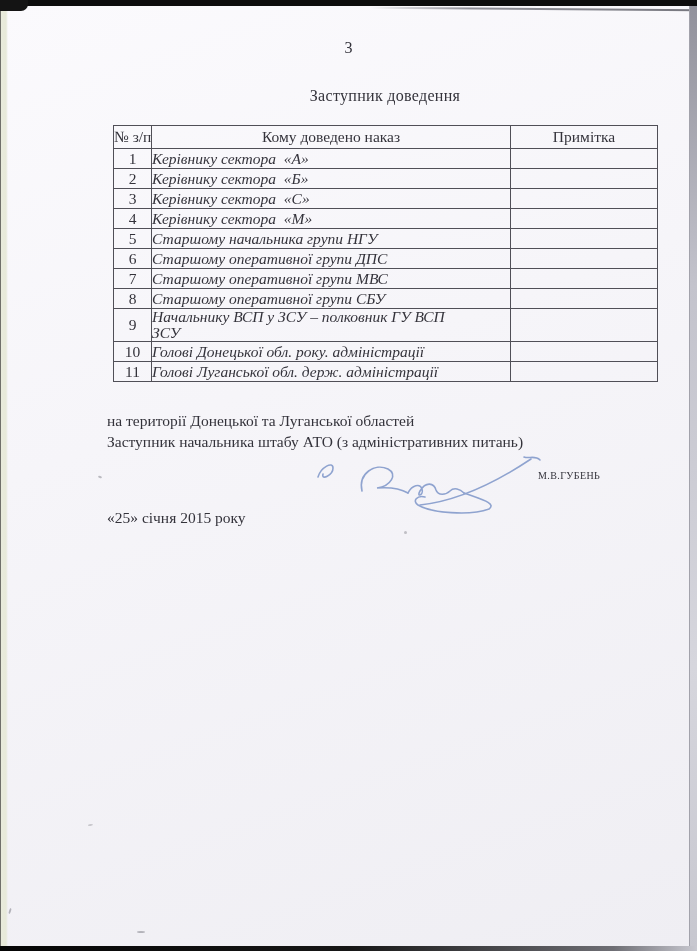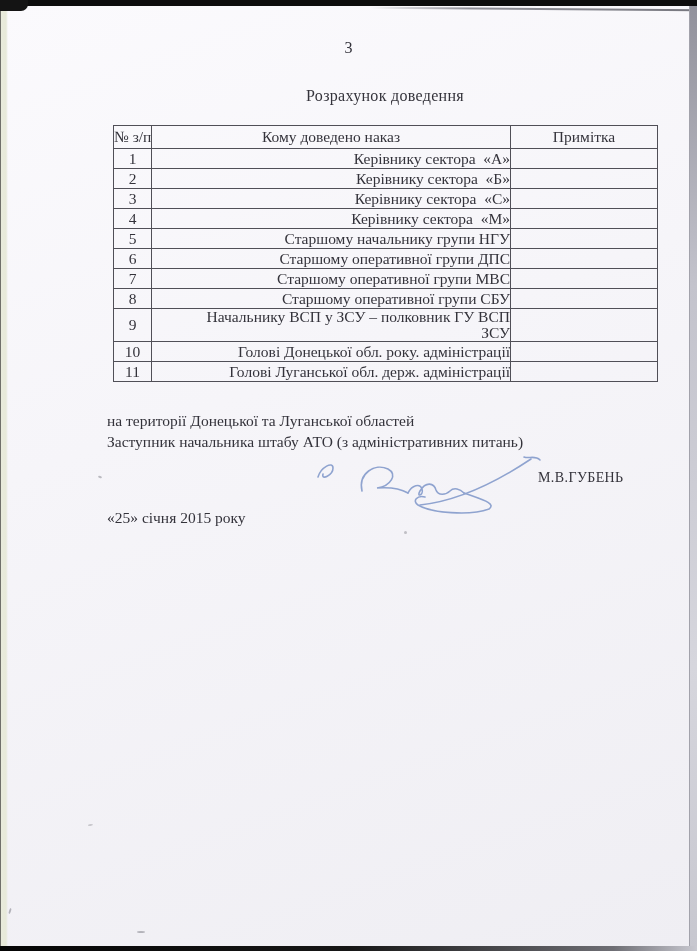--- a/index.html
+++ b/index.html
@@ -25,24 +25,24 @@
   .doc-title{position:absolute;top:87px;left:113px;width:544px;text-align:center;font-size:16px;letter-spacing:0.3px;}
   .doc-table{
     position:absolute;top:125px;left:113px;width:544px;
     border-collapse:collapse;table-layout:fixed;
     font-size:15.5px;line-height:16px;color:#34333b;padding-left:25px;
   }
   .doc-table th,.doc-table td{border:1.6px solid #504f57;padding:0;vertical-align:middle;}
   .doc-table th{font-weight:normal;text-align:center;height:22px;white-space:nowrap;overflow:hidden;}
   .doc-table td{height:19px;}
   .cell-num{text-align:center;}
-  .cell-recipient{text-align:right;padding-left:3px;white-space:pre-wrap;}
+  .cell-recipient{text-align:left;padding-left:3px;white-space:pre-wrap;font-style:italic;}
   .signoff{position:absolute;top:411px;left:107px;width:480px;font-size:15.5px;line-height:20.5px;}
   .signature-svg{position:absolute;top:443px;left:300px;z-index:2;}
-  .signer-name{position:absolute;top:470px;left:538px;font-size:14px;letter-spacing:0.4px;}
+  .signer-name{position:absolute;top:470px;left:538px;font-size:10px;letter-spacing:0.4px;}
   .doc-date{position:absolute;top:509px;left:107px;font-size:15.5px;}
   
   .speck{position:absolute;background:#8b8b92;border-radius:50%;z-index:3;}
   .sp1{top:476px;left:98px;width:4px;height:2px;transform:rotate(25deg);opacity:.55;}
   .sp2{top:824px;left:88px;width:5px;height:2px;transform:rotate(-10deg);opacity:.4;}
   .sp3{top:931px;left:137px;width:8px;height:2px;opacity:.6;}
   .sp4{top:908px;left:9px;width:2px;height:6px;transform:rotate(18deg);opacity:.6;}
   .sp5{top:531px;left:404px;width:3px;height:3px;opacity:.5;}
 </style>
 </head>
@@ -51,21 +51,21 @@
 <div class="scan">
 
   <div class="band-top"></div>
   <div class="corner-tl"></div>
   <div class="page-top-edge"></div>
   <div class="edge-left"></div>
   <div class="edge-right"></div>
   <div class="band-bottom"></div>
 
   <div class="page-number">3</div>
-  <div class="doc-title">Розрахунок доведення</div>
+  <div class="doc-title">Заступник доведення</div>
 
   <table class="doc-table">
     <colgroup>
       <col style="width:38px">
         <col style="width:359px">
         <col style="width:147px">
     </colgroup>
     <thead>
       <tr>
         <th>№ з/п</th>
@@ -89,21 +89,21 @@
           <td class="cell-recipient">Керівнику сектора  «С»</td>
           <td class="cell-note"></td>
         </tr>
       <tr>
           <td class="cell-num">4</td>
           <td class="cell-recipient">Керівнику сектора  «М»</td>
           <td class="cell-note"></td>
         </tr>
       <tr>
           <td class="cell-num">5</td>
-          <td class="cell-recipient">Старшому начальнику групи НГУ</td>
+          <td class="cell-recipient">Старшому начальника групи НГУ</td>
           <td class="cell-note"></td>
         </tr>
       <tr>
           <td class="cell-num">6</td>
           <td class="cell-recipient">Старшому оперативної групи ДПС</td>
           <td class="cell-note"></td>
         </tr>
       <tr>
           <td class="cell-num">7</td>
           <td class="cell-recipient">Старшому оперативної групи МВС</td>

